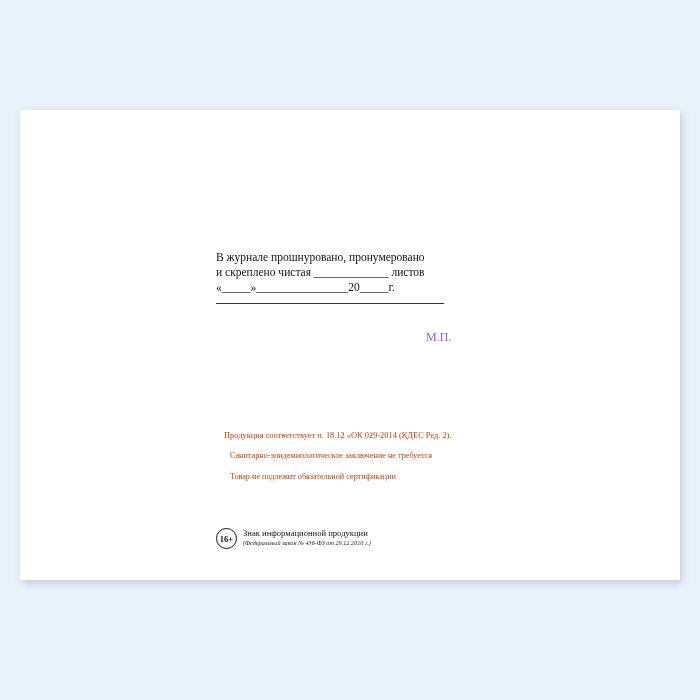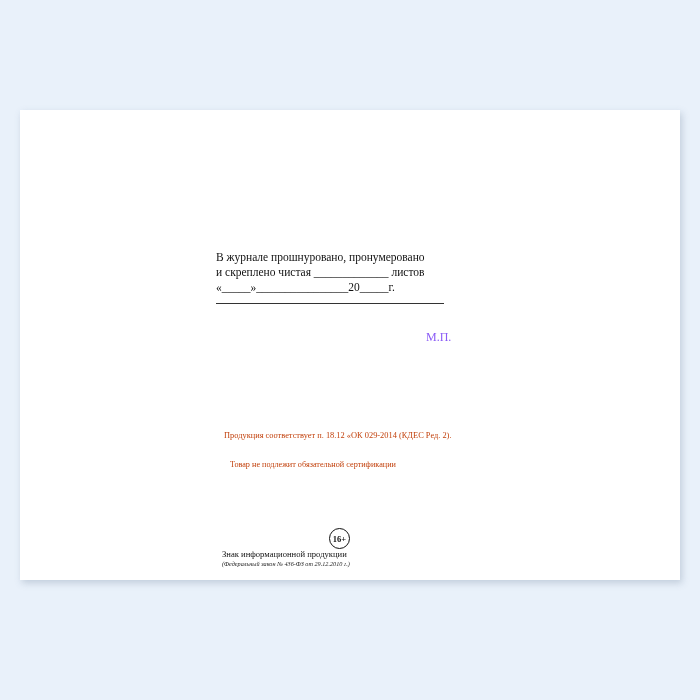--- a/index.html
+++ b/index.html
@@ -90,22 +90,21 @@
     line-height: 12px;
     padding-left: 6px;
   }
 
   
   .age-row {
     position: absolute;
     left: 196px;
     top: 418px;
     display: flex;
-    align-items: flex-end;
-    flex-direction: column;
+    align-items: flex-start;
   }
   .age-badge {
     width: 19px;
     height: 19px;
     border: 1.2px solid #111;
     border-radius: 50%;
     display: flex;
     align-items: center;
     justify-content: center;
     font-size: 8.5px;
@@ -141,20 +140,21 @@
         <div class="cert-line">и скреплено чистая _____________ листов</div>
         <div class="cert-line">«_____»________________20_____г.</div>
         <div class="cert-line rule"></div>
       </div>
 
       <div class="mp">М.П.</div>
 
       <div class="legal">
         <div class="l1">Продукция соответствует п. 18.12 «ОК 029-2014 (КДЕС Ред. 2).</div>
         <div class="gap"></div>
+        <div class="stmt">Санитарно-эпидемиологическое заключение не требуется</div>
         <div class="gap"></div>
         <div class="stmt">Товар не подлежит обязательной сертификации</div>
         <div class="gap"></div>
       </div>
 
       <div class="age-row">
         <div class="age-badge">16+</div>
         <div class="age-text">
           <div class="age-title">Знак информационной продукции</div>
           <div class="age-sub">(Федеральный закон № 436-ФЗ от 29.12.2010 г.)</div>

